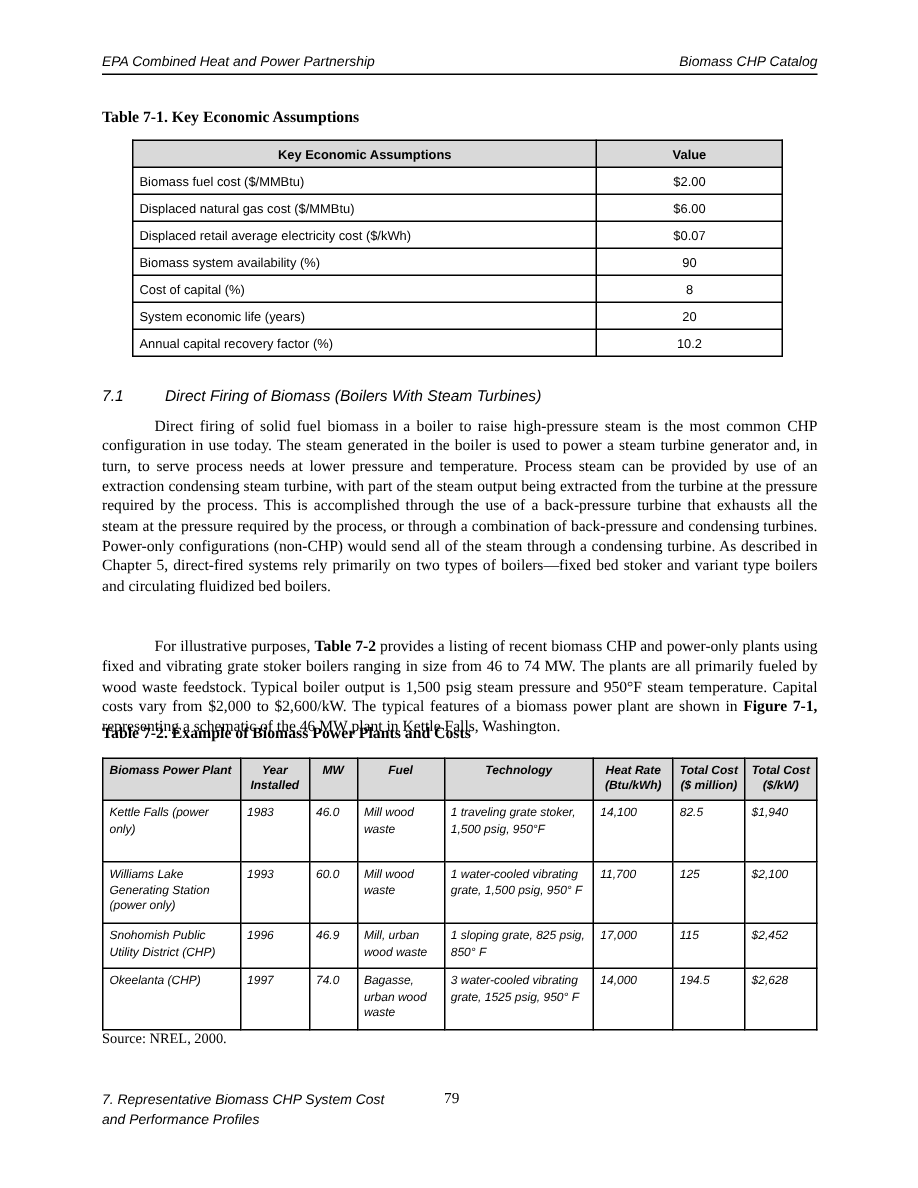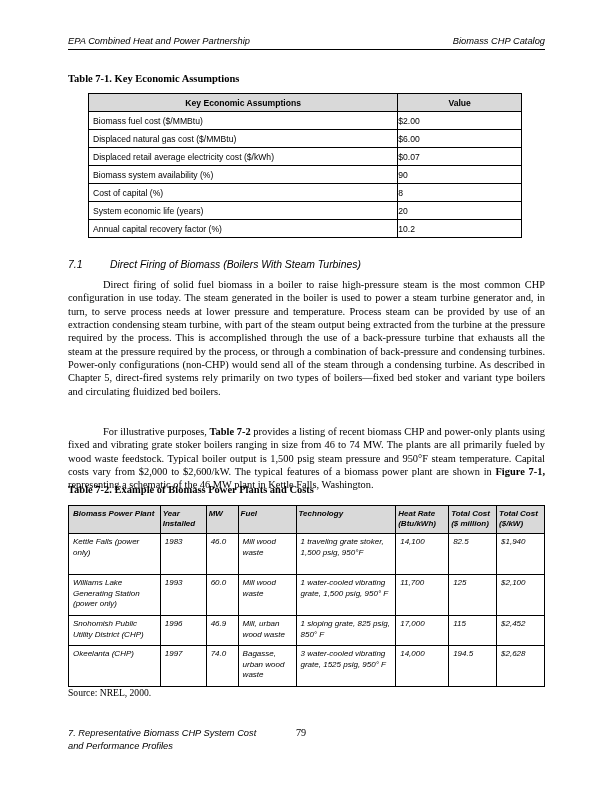--- a/index.html
+++ b/index.html
@@ -75,21 +75,21 @@
     text-align: center;
     vertical-align: middle;
     height: 17px;
   }
   #table-1 td.lbl {
     text-align: left;
     padding: 1px 0 1px 4px;
     vertical-align: middle;
   }
   #table-1 td.val {
-    text-align: left;
+    text-align: center;
     vertical-align: middle;
     padding: 1px 0;
   }
   #table-1 col.c-lbl { width: 310px; }
   #table-1 col.c-val { width: 124px; }
 
   
   .section-heading {
     position: absolute;
     left: 68px;
@@ -123,21 +123,21 @@
   #table-2 {
     left: 68px;
     top: 505px;
     width: 477px;
     font-size: 8.0px;
     font-style: italic;
   }
   #table-2 th {
     background: #d9d9d9;
     font-weight: bold;
-    text-align: left;
+    text-align: center;
     vertical-align: top;
     padding: 3px 2px 4px 2px;
     line-height: 10.2px;
   }
   #table-2 th.first {
     text-align: left;
     padding-left: 4px;
   }
   #table-2 td {
     text-align: left;

